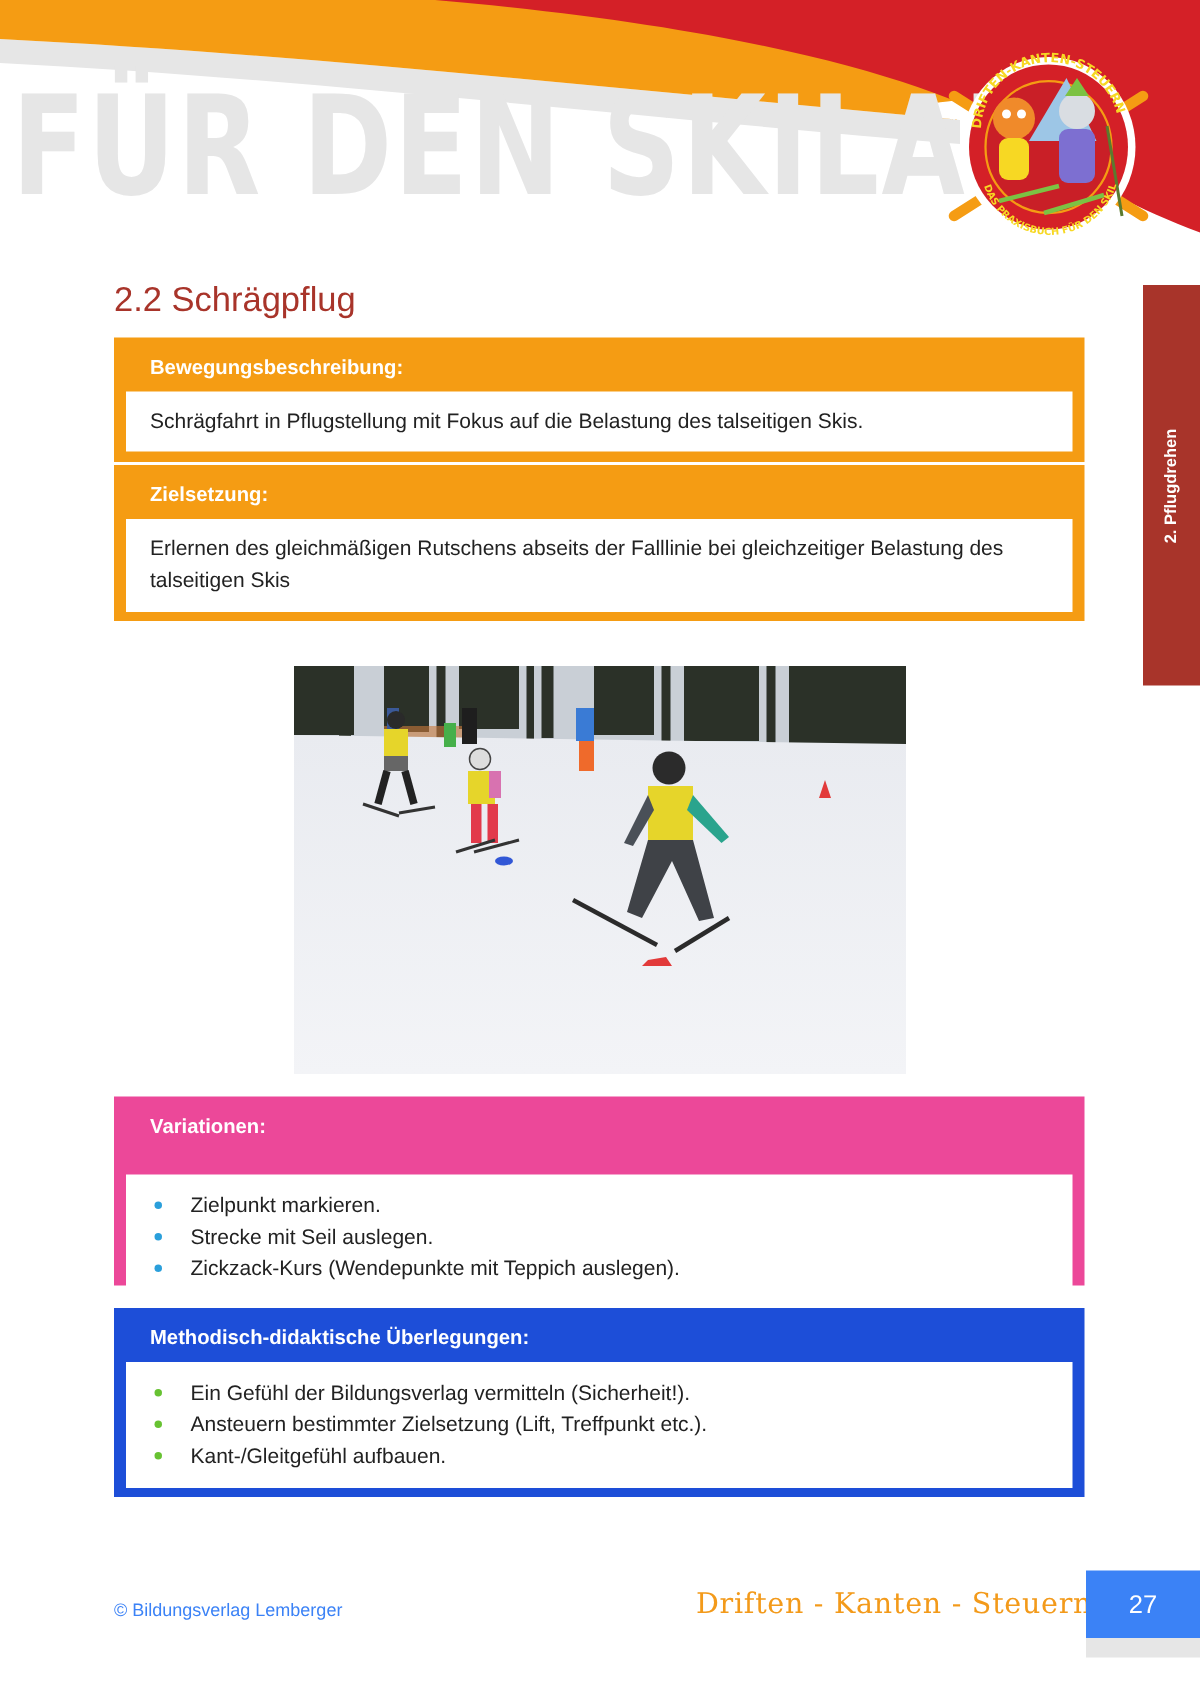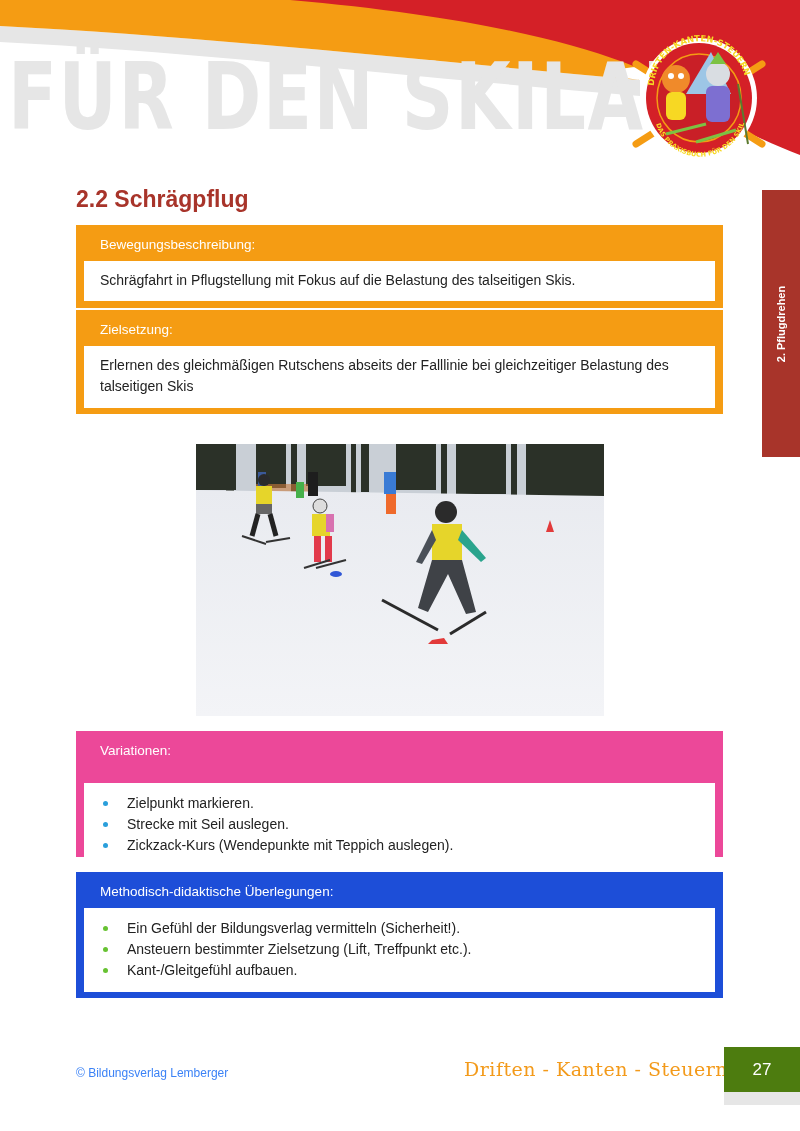--- a/index.html
+++ b/index.html
@@ -25,26 +25,26 @@
   }
   .side-tab span {
     position: absolute; left: 50%; top: 50%;
     transform: translate(-50%, -50%) rotate(-90deg);
     color: #ffffff; font-size: 11px; font-weight: bold; white-space: nowrap;
   }
 
   
   .section-title {
     position: absolute; left: 76px; top: 186px;
-    font-size: 23px; font-weight: bold; color: #a8342a;
+    font-size: 23px; font-weight: normal; color: #a8342a;
   }
 
   
   .box { position: absolute; left: 76px; width: 647px; padding: 8px 8px 8px 8px; }
-  .box .box-head { color: #ffffff; font-weight: normal; font-size: 13.5px; padding: 2px 0 0 16px; height: 28px; line-height: 20px; }
+  .box .box-head { color: #ffffff; font-weight: bold; font-size: 13.5px; padding: 2px 0 0 16px; height: 28px; line-height: 20px; }
   .box .box-body { background: #ffffff; padding: 10px 16px; font-size: 14px; line-height: 21px; color: #222; }
   .orange { background: #f59c13; }
   .blue { background: #ec4899; }
   .green { background: #1d4ed8; }
 
   .box ul { list-style: none; }
   .box li { position: relative; padding-left: 27px; }
   .box li::before {
     content: ""; position: absolute; left: 3px; top: 8px; width: 5px; height: 5px; border-radius: 50%;
   }
@@ -54,21 +54,21 @@
   
   .photo { position: absolute; left: 196px; top: 444px; width: 408px; height: 272px; overflow: hidden; background: #f1f2f5; }
 
   
   .copyright { position: absolute; left: 76px; top: 1066px; font-size: 12px; color: #3b82f6; }
   .footer-brand {
     position: absolute; left: 464px; top: 1058px; font-family: "DejaVu Serif", serif;
     font-size: 19px; color: #f39a1a; letter-spacing: 0.5px; white-space: nowrap;
   }
   .page-num {
-    position: absolute; left: 724px; top: 1047px; width: 76px; height: 45px; background: #4d7c0f;
+    position: absolute; left: 724px; top: 1047px; width: 76px; height: 45px; background: #3b82f6;
     color: #ffffff; font-size: 17px; display: flex; align-items: center; justify-content: center;
   }
   .page-strip { position: absolute; left: 724px; top: 1092px; width: 76px; height: 13px; background: #e6e6e6; }
 </style>
 </head>
 <body>
 
 <div class="banner">
   <svg width="800" height="180" viewBox="0 0 800 180">
 

